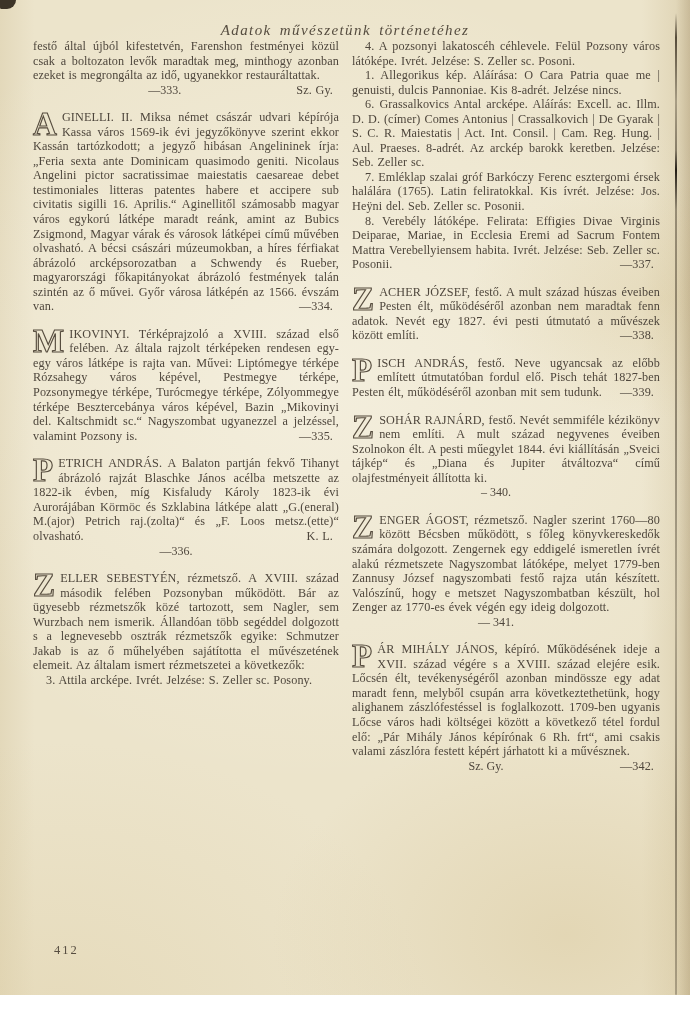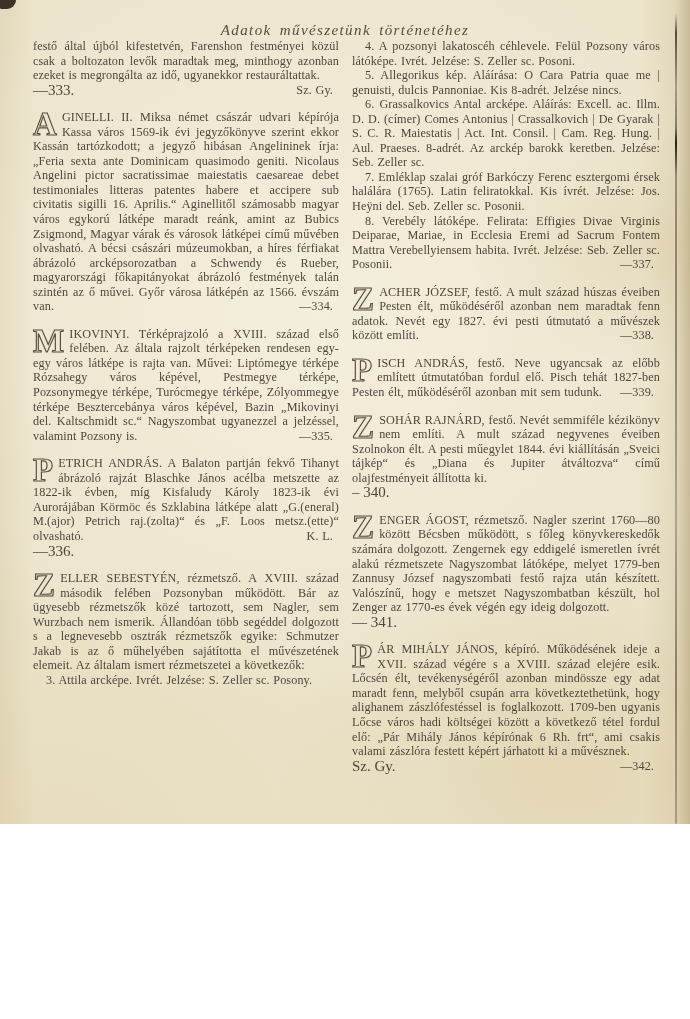--- a/index.html
+++ b/index.html
@@ -1,18 +1,18 @@
 <!DOCTYPE html>
 <html><head>
 <meta charset="utf-8">
 <style>
   html,body{margin:0;padding:0;}
   .page{
     position:relative;
-    width:690px;height:824px;
+    width:690px;height:995px;
     background-color:#ece4cb;
     background-image:
       radial-gradient(ellipse 420px 300px at 82% 94%, rgba(213,194,147,0.40), transparent 70%),
       radial-gradient(ellipse 520px 380px at 8% 102%, rgba(219,202,158,0.35), transparent 72%),
       radial-gradient(ellipse 260px 160px at 96% 30%, rgba(210,191,143,0.30), transparent 75%),
       radial-gradient(ellipse 640px 560px at 46% 38%, rgba(250,247,236,0.55), transparent 72%),
       linear-gradient(to right, rgba(203,186,143,0.28), transparent 5%, transparent 93%, rgba(193,174,129,0.35));
     overflow:hidden;
     font-family:"Liberation Serif","DejaVu Serif",serif;
     color:#4e463c;
@@ -74,23 +74,23 @@
     margin:1px 5px 0 0;
     font-weight:bold;
     color:#57globalThis;
     color:#574d3f;
   }
   @supports ((-webkit-text-stroke: 1px black)) {
     .dropcap{color:rgba(236,228,203,0.15);-webkit-text-stroke:1.15px #574d3f;}
   }
   .tail{float:right;margin-right:6px;}
   .refline{
-    font-size:15px;
+    font-size:12px;
     line-height:14.55px;
-    text-align:left;
+    text-align:center;
     padding-right:20px;
   }
   .pagenum{
     position:absolute;
     left:54px;top:943px;
     font-size:12.5px;
     letter-spacing:2px;
     color:#564d40;
   }
 </style>
@@ -124,21 +124,21 @@
       </div>
 
       <div class="entry">
         <p class="para"><span class="dropcap">Z</span><span>ELLER SEBESTYÉN, rézmetsző. A XVIII. század második felében Pozsonyban működött. Bár az ügyesebb rézmetszők közé tartozott, sem Nagler, sem Wurzbach nem ismerik. Állandóan több segéddel dolgozott s a legnevesebb osztrák rézmetszők egyike: Schmutzer Jakab is az ő műhelyében sajátította el művészetének elemeit. Az általam ismert rézmetszetei a következők:</span></p>
         <p class="para list-item">3. Attila arcképe. Ivrét. Jelzése: S. Zeller sc. Posony.</p>
       </div>
     </div>
 
     <div class="col col-right">
       <p class="para list-item">4. A pozsonyi lakatoscéh céhlevele. Felül Pozsony város látóképe. Ivrét. Jelzése: S. Zeller sc. Posoni.</p>
-      <p class="para list-item">5. Allegorikus kép. Aláírása: O Cara Patria quae me | genuisti, dulcis Pannoniae. Kis 8-adrét. Jelzése nincs.</p>
+      <p class="para list-item">1. Allegorikus kép. Aláírása: O Cara Patria quae me | genuisti, dulcis Pannoniae. Kis 8-adrét. Jelzése nincs.</p>
       <p class="para list-item">6. Grassalkovics Antal arcképe. Aláírás: Excell. ac. Illm. D. D. (címer) Comes Antonius | Crassalkovich | De Gyarak | S. C. R. Maiestatis | Act. Int. Consil. | Cam. Reg. Hung. | Aul. Praeses. 8-adrét. Az arckép barokk keretben. Jelzése: Seb. Zeller sc.</p>
       <p class="para list-item">7. Emléklap szalai gróf Barkóczy Ferenc esztergomi érsek halálára (1765). Latin feliratokkal. Kis ívrét. Jelzése: Jos. Heÿni del. Seb. Zeller sc. Posonii.</p>
       <p class="para list-item"><span>8. Verebély látóképe. Felirata: Effigies Divae Virginis Deiparae, Mariae, in Ecclesia Eremi ad Sacrum Fontem Mattra Verebellyiensem habita. Ivrét. Jelzése: Seb. Zeller sc. Posonii.</span> <span class="tail">—337.</span></p>
 
       <div class="entry">
         <p class="para"><span class="dropcap">Z</span><span>ACHER JÓZSEF, festő. A mult század húszas éveiben Pesten élt, működéséről azonban nem maradtak fenn adatok. Nevét egy 1827. évi pesti útmutató a művészek között említi.</span> <span class="tail">—338.</span></p>
       </div>
 
       <div class="entry">
         <p class="para"><span class="dropcap">P</span><span>ISCH ANDRÁS, festő. Neve ugyancsak az előbb említett útmutatóban fordul elő. Pisch tehát 1827-ben Pesten élt, működéséről azonban mit sem tudunk.</span> <span class="tail">—339.</span></p>

